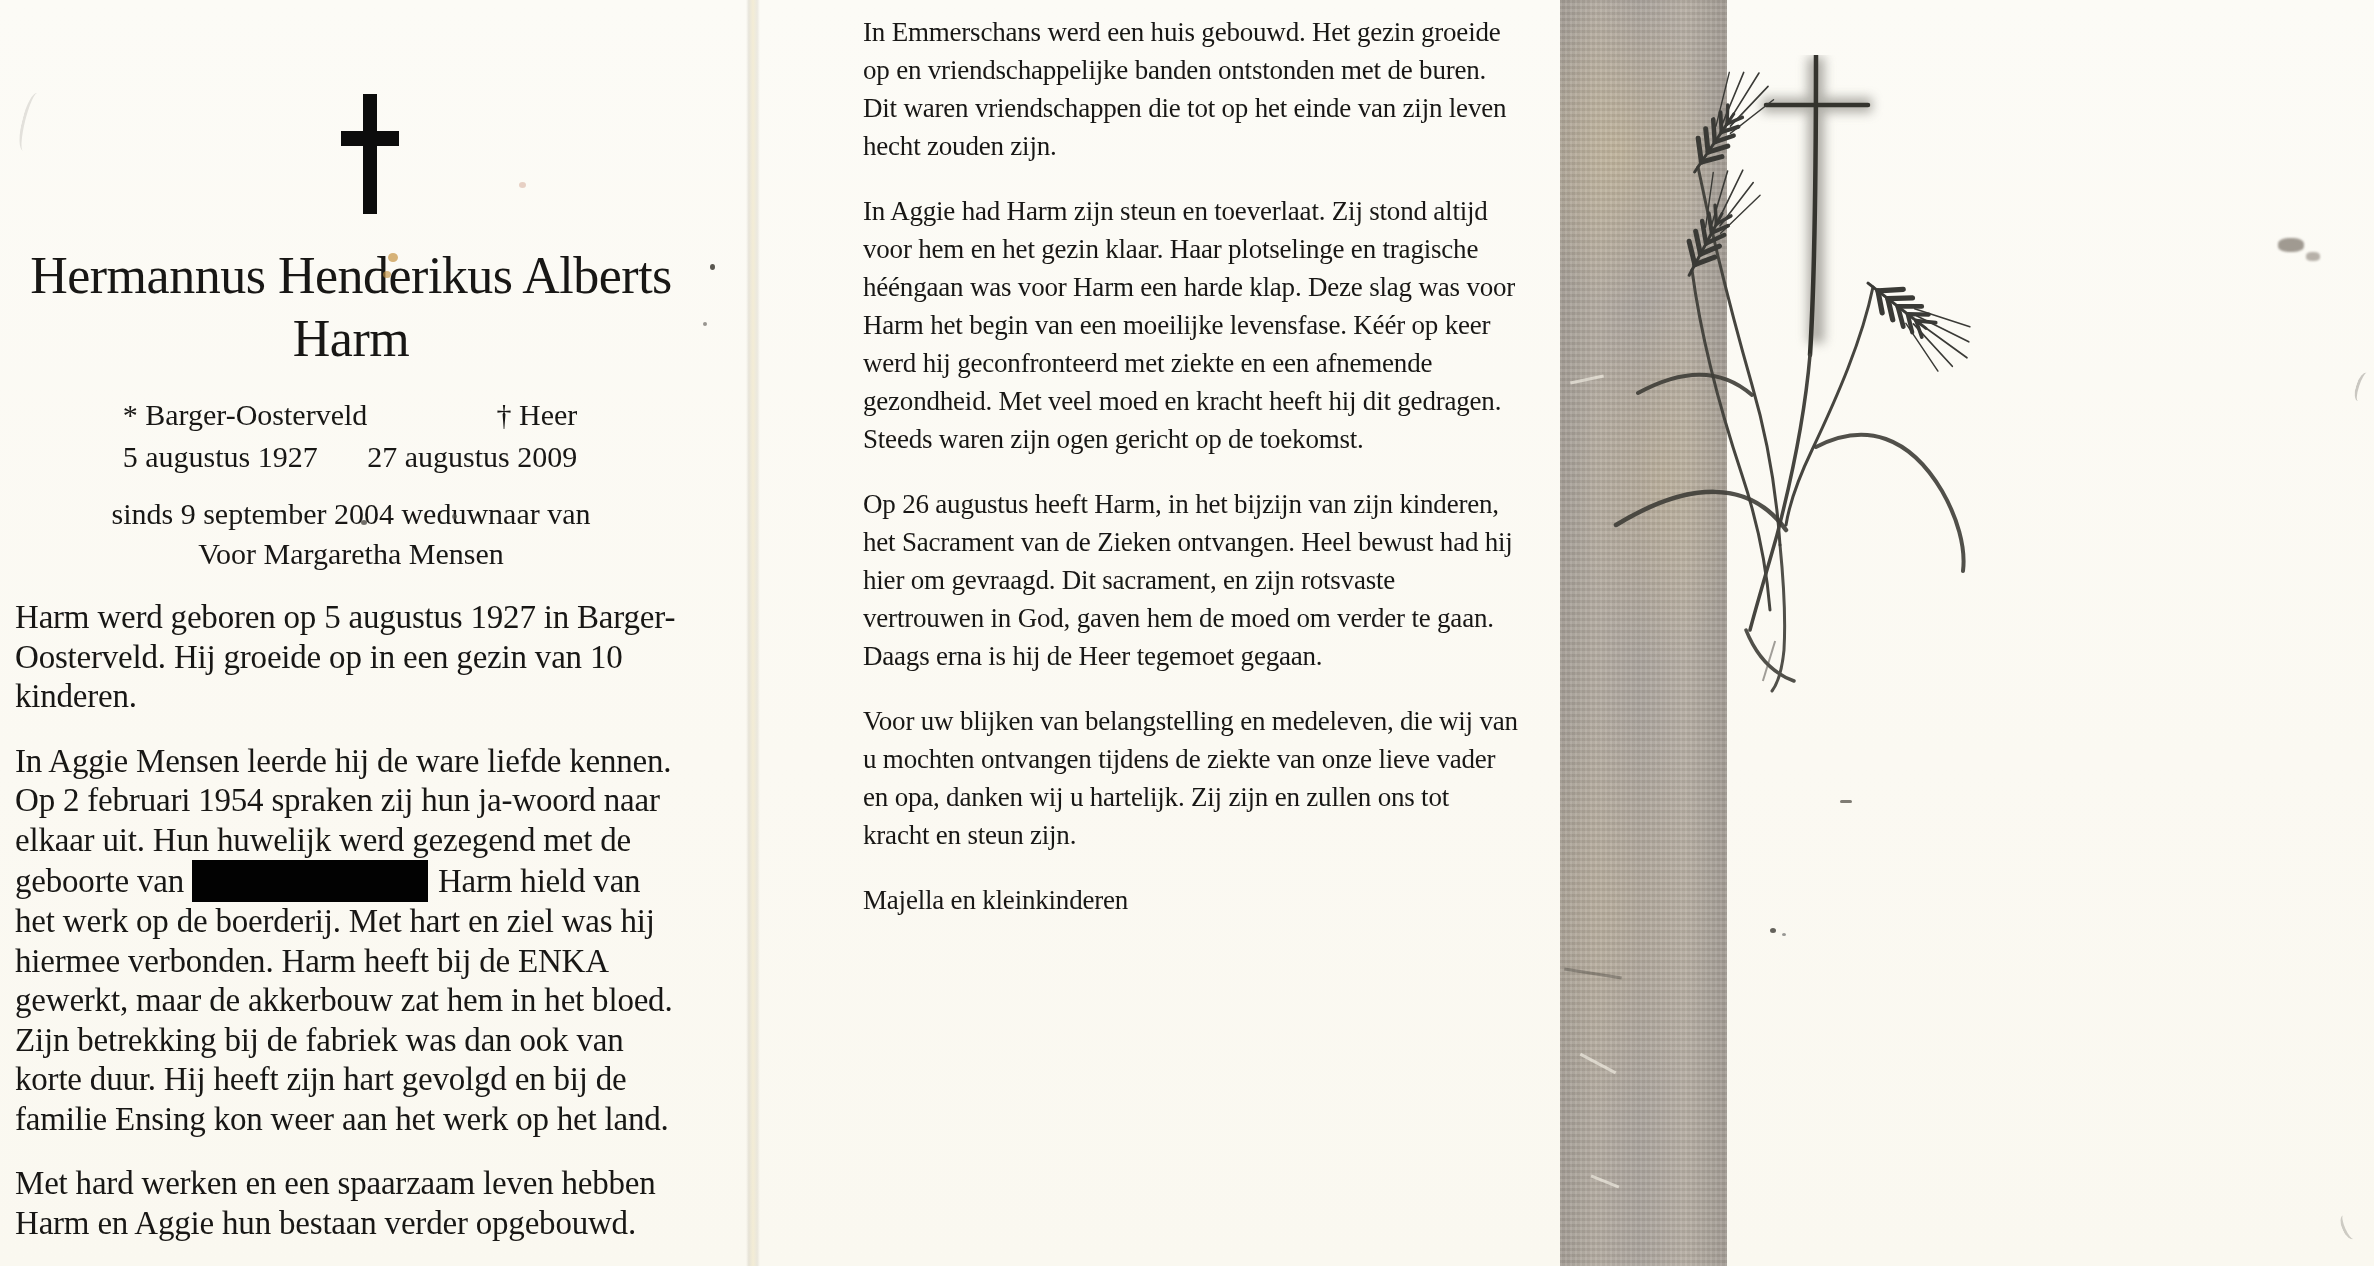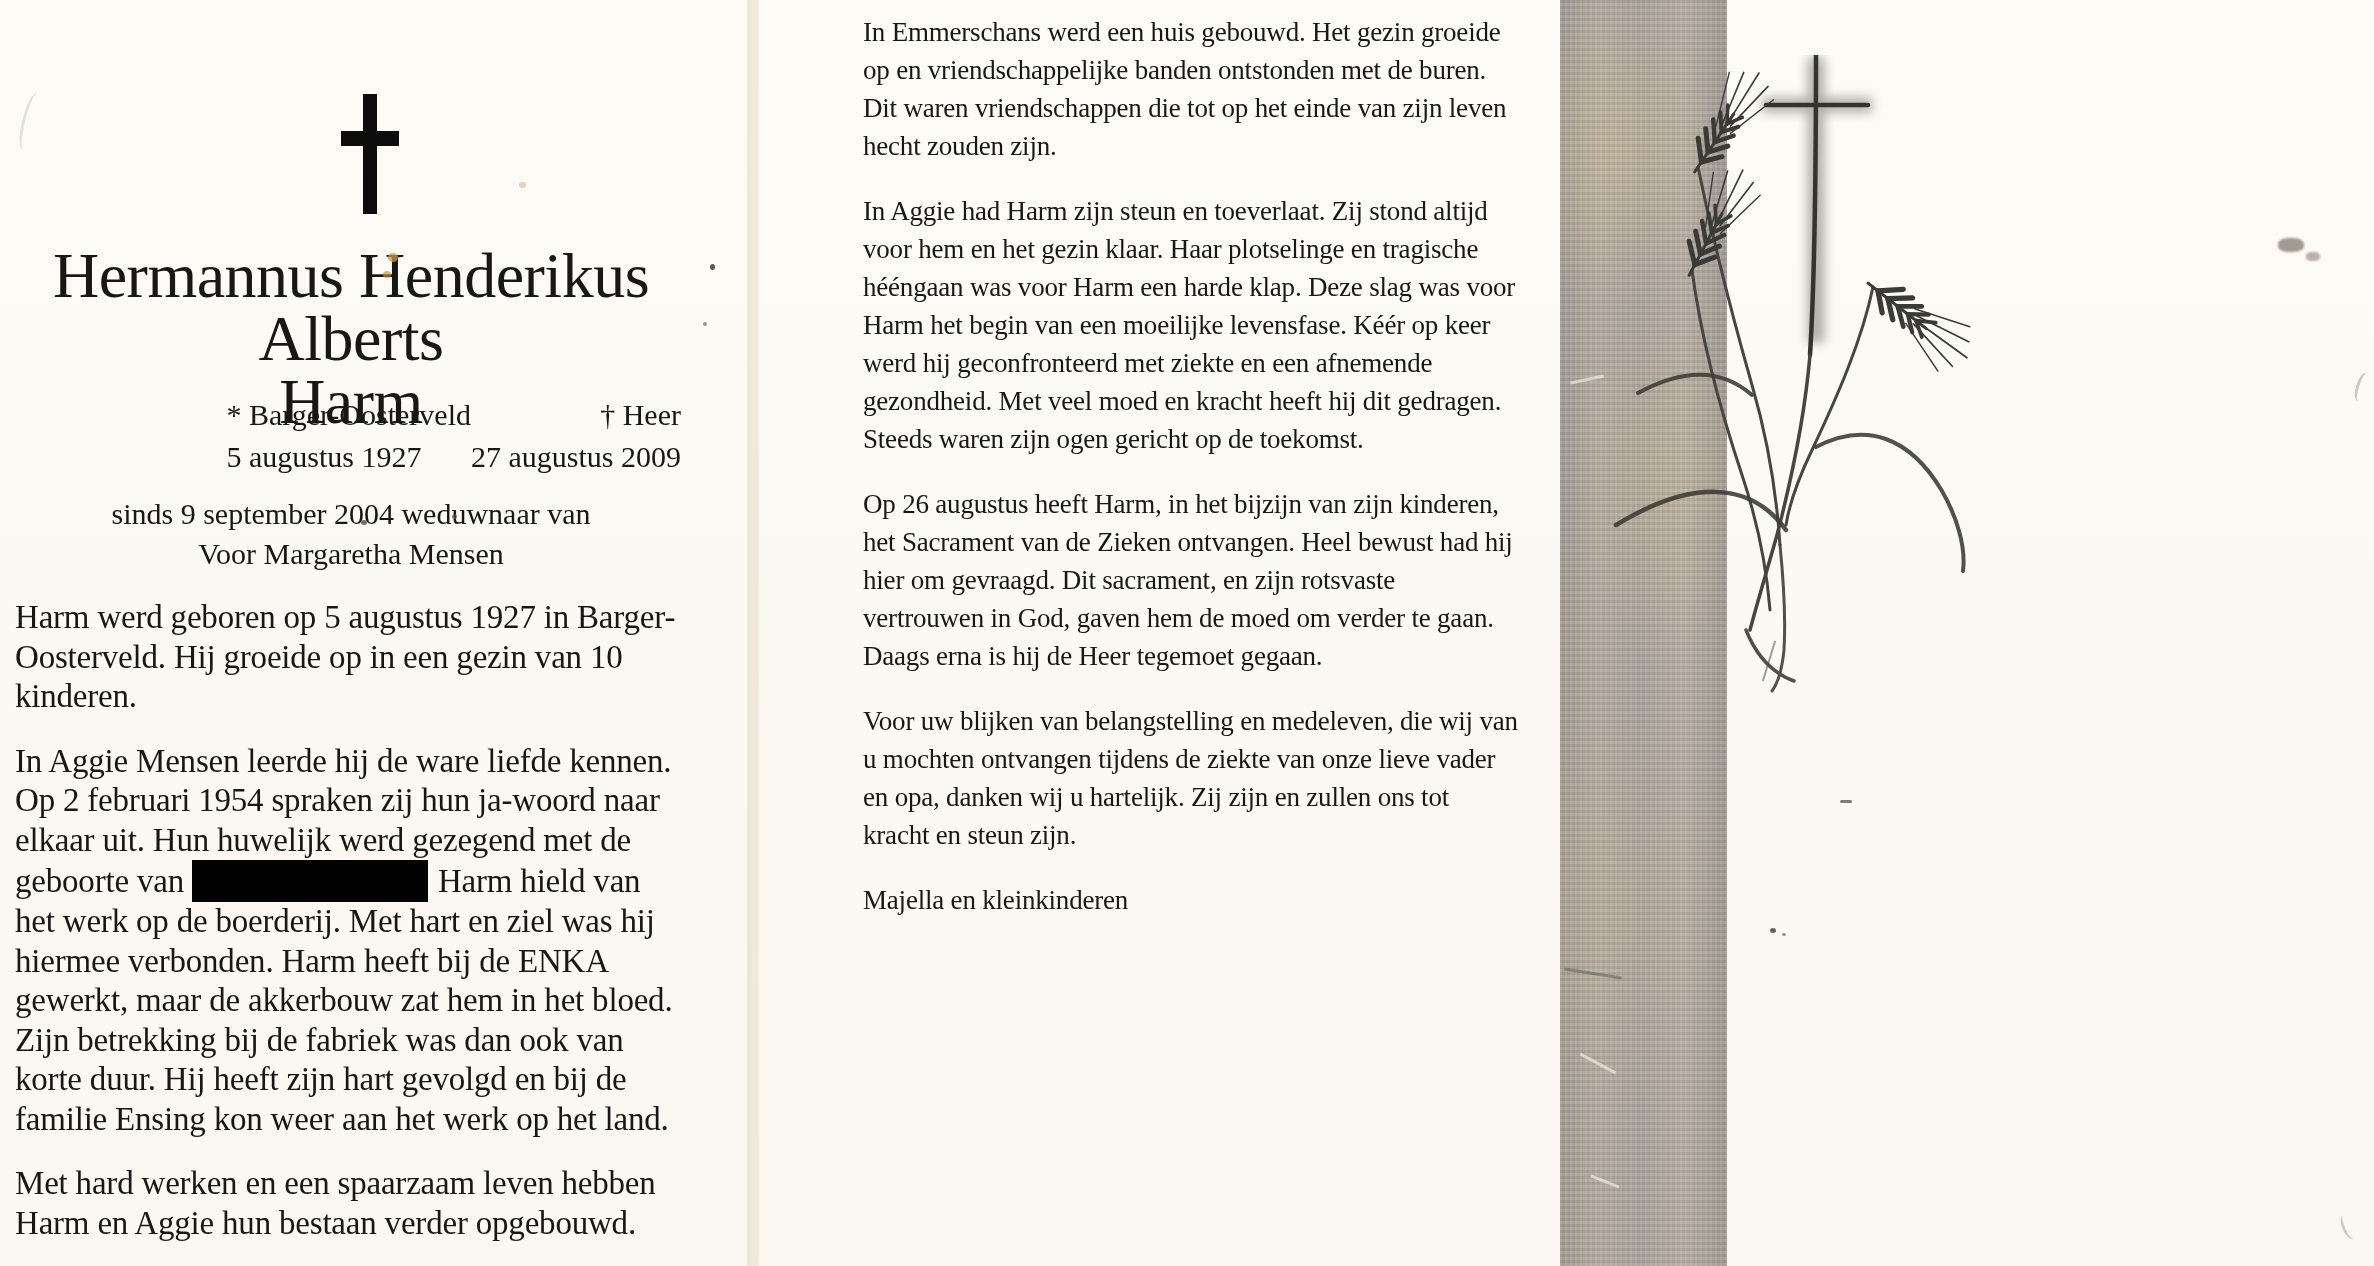--- a/index.html
+++ b/index.html
@@ -8,23 +8,23 @@
     background:linear-gradient(180deg,#fcfbf6 0%, #fbf9f2 60%, #faf8f0 100%);
     font-family:"Liberation Serif","DejaVu Serif",serif;
     color:#181715;
   }
   
   .left-panel { position:absolute; left:15px; top:0; width:672px; }
   .solid-cross { position:absolute; left:326px; top:94px; width:58px; height:120px; }
   .solid-cross .v { position:absolute; left:22px; top:0; width:14px; height:120px; background:#0c0c0c; }
   .solid-cross .h { position:absolute; left:0; top:37px; width:58px; height:15px; background:#0c0c0c; }
   .name-block { position:absolute; left:0; top:244px; width:672px; text-align:center;
-                font-size:64px; line-height:63px; letter-spacing:-0.5px; }
+                font-size:52px; line-height:63px; letter-spacing:-0.5px; }
   .dates-row { position:absolute; left:4px; top:394px; width:662px; display:flex;
-               justify-content:flex-end; font-size:30px; line-height:42px; }
+               justify-content:center; font-size:30px; line-height:42px; }
   .death-block { text-align:right; }
   .widow-block { position:absolute; left:0; top:494px; width:672px; text-align:center;
                  font-size:30px; line-height:40px; }
   .body-left { position:absolute; left:0; top:598px; width:668px;
                font-size:33px; line-height:39.5px; letter-spacing:-0.2px; }
   .body-left p { margin:0 0 25px 0; }
   .redaction { display:inline-block; width:236px; height:42px; background:#020202;
                vertical-align:-10px; margin:0 10px 0 8px; }
   
   .mid-panel { position:absolute; left:863px; top:13px; width:655px;

